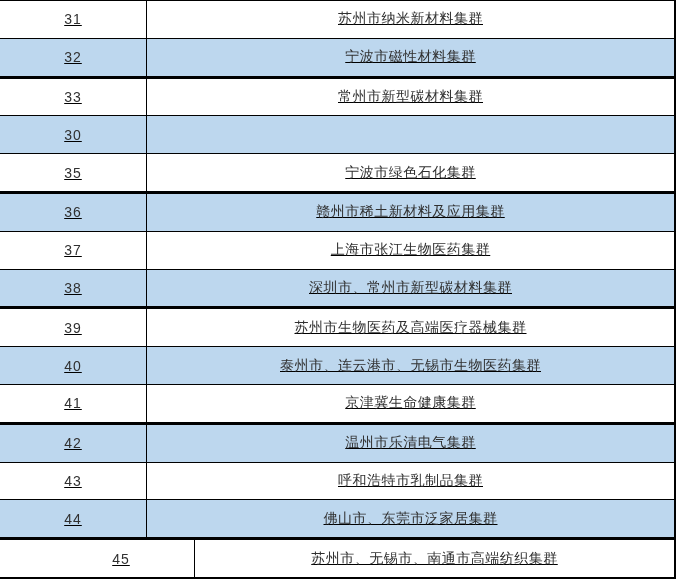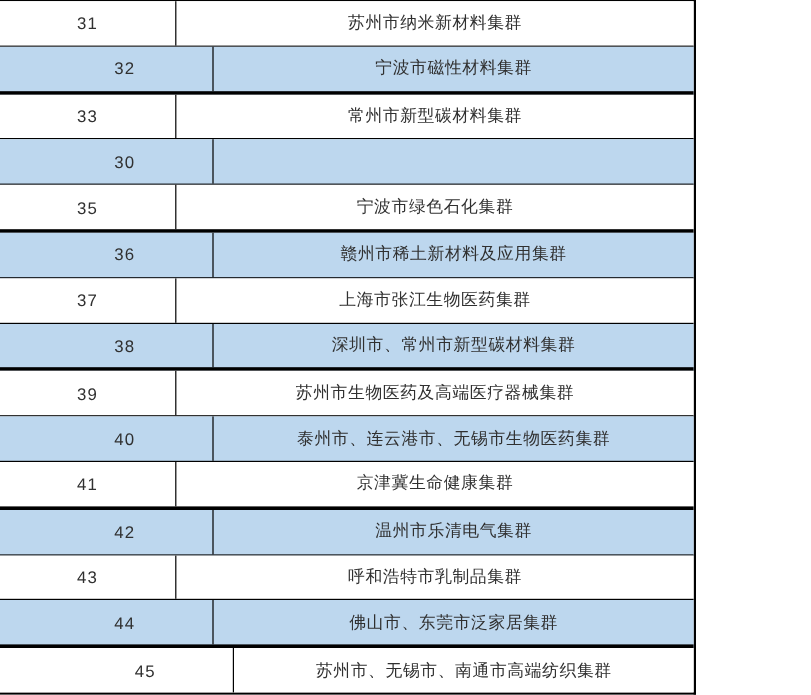--- a/index.html
+++ b/index.html
@@ -8,38 +8,39 @@
     --plain:#FFFFFF;
     --border:#000000;
     --text:#303030;
   }
   html,body{margin:0;padding:0;}
   body{
     font-family:"Liberation Sans","DejaVu Sans",sans-serif;
     background:#FFFFFF;
   }
   .table{
-    width:580px;
+    width:676px;
     height:579px;
     box-sizing:border-box;
     display:flex;
     flex-direction:column;
     border-top:1px solid var(--border);
     border-right:2px solid var(--border);
     border-bottom:2px solid var(--border);
+    text-decoration:underline;
     
   }
   .row{
     flex:1 1 0;
     display:flex;
     box-sizing:border-box;
     background:var(--plain);
     border-bottom:1.5px solid var(--border);
   }
-  .row.shaded{background:var(--shade);padding-left:31px;}
+  .row.shaded{background:var(--shade);}
   .row.thick{border-bottom-width:3px;}
   .row:last-child{border-bottom:none;padding-left:48px;}
   .cell{
     display:flex;
     align-items:center;
     justify-content:center;
     box-sizing:border-box;
     font-size:14px;
     color:var(--text);
   }

